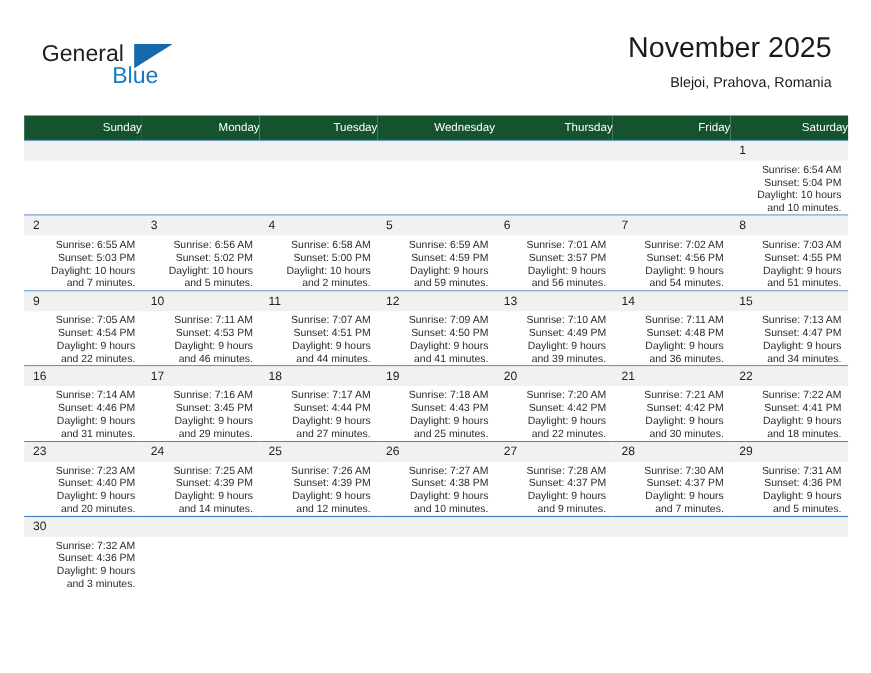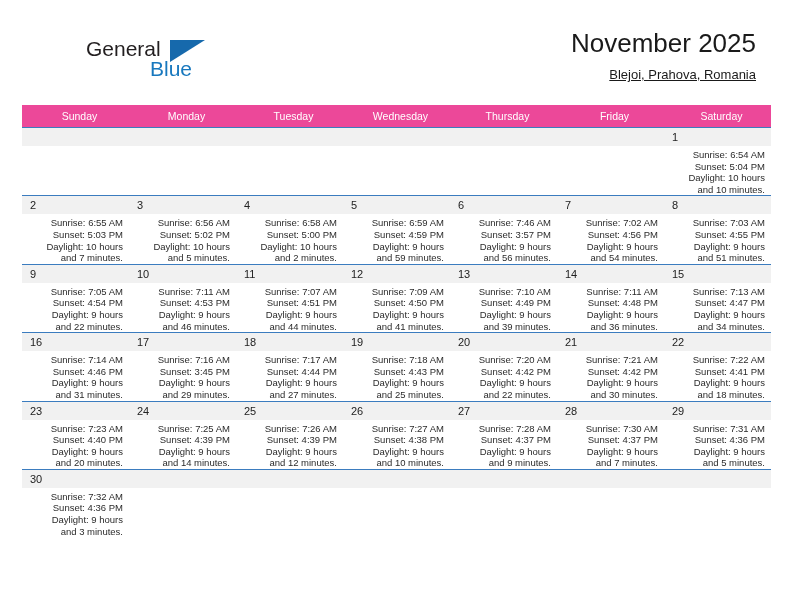--- a/index.html
+++ b/index.html
@@ -27,21 +27,20 @@
     left: 0; top: 0;
     width: 792px;
     height: 104px;
   }
   .brand {
     position: absolute;
     left: 38px;
     top: 38px;
     width: 200px;
     height: 52px;
-    margin-left: 48px;
   }
   .brand-general {
     position: absolute;
     left: 0;
     top: 0;
     font-size: 21px;
     color: #231f20;
     letter-spacing: 0px;
     line-height: 22px;
     font-family: "Liberation Sans", sans-serif;
@@ -76,38 +75,37 @@
     color: #1a1a1a;
     line-height: 30px;
     white-space: nowrap;
   }
   .cal-subtitle {
     font-size: 13px;
     color: #1a1a1a;
     line-height: 18px;
     margin-top: 8px;
     white-space: nowrap;
-    text-decoration: underline;
   }
 
   
   .calendar {
     position: absolute;
     left: 22px;
     top: 105px;
     width: 749px;
     border-collapse: collapse;
     table-layout: fixed;
   }
   .calendar th {
-    background: #ec4899;
+    background: #14532d;
     color: #ffffff;
     font-size: 10.5px;
     font-weight: normal;
-    text-align: center;
+    text-align: right;
     padding: 5px 0 5px 8px;
     height: 11px;
     border: none;
   }
   .calendar td {
     vertical-align: top;
     padding: 0;
     border-top: 1px solid #3b7cbf;
     border-right: none;
     height: 63px;
@@ -268,21 +266,21 @@
                 <div>Sunset: 4:59 PM</div>
                 <div>Daylight: 9 hours</div>
                 <div>and 59 minutes.</div>
               </div>
             </div>
           </td>
           <td>
             <div class="cell-inner">
               <span class="daynum">6</span>
               <div class="cell-body">
-                <div>Sunrise: 7:46 AM</div>
+                <div>Sunrise: 7:01 AM</div>
                 <div>Sunset: 3:57 PM</div>
                 <div>Daylight: 9 hours</div>
                 <div>and 56 minutes.</div>
               </div>
             </div>
           </td>
           <td>
             <div class="cell-inner">
               <span class="daynum">7</span>
               <div class="cell-body">

